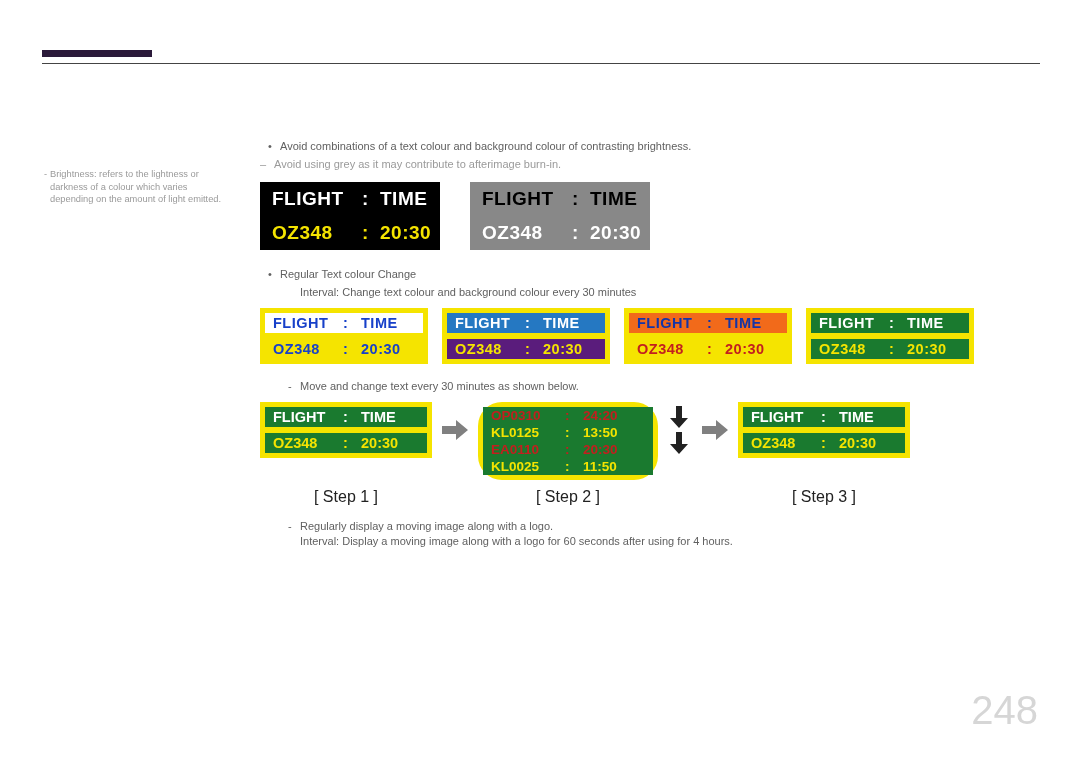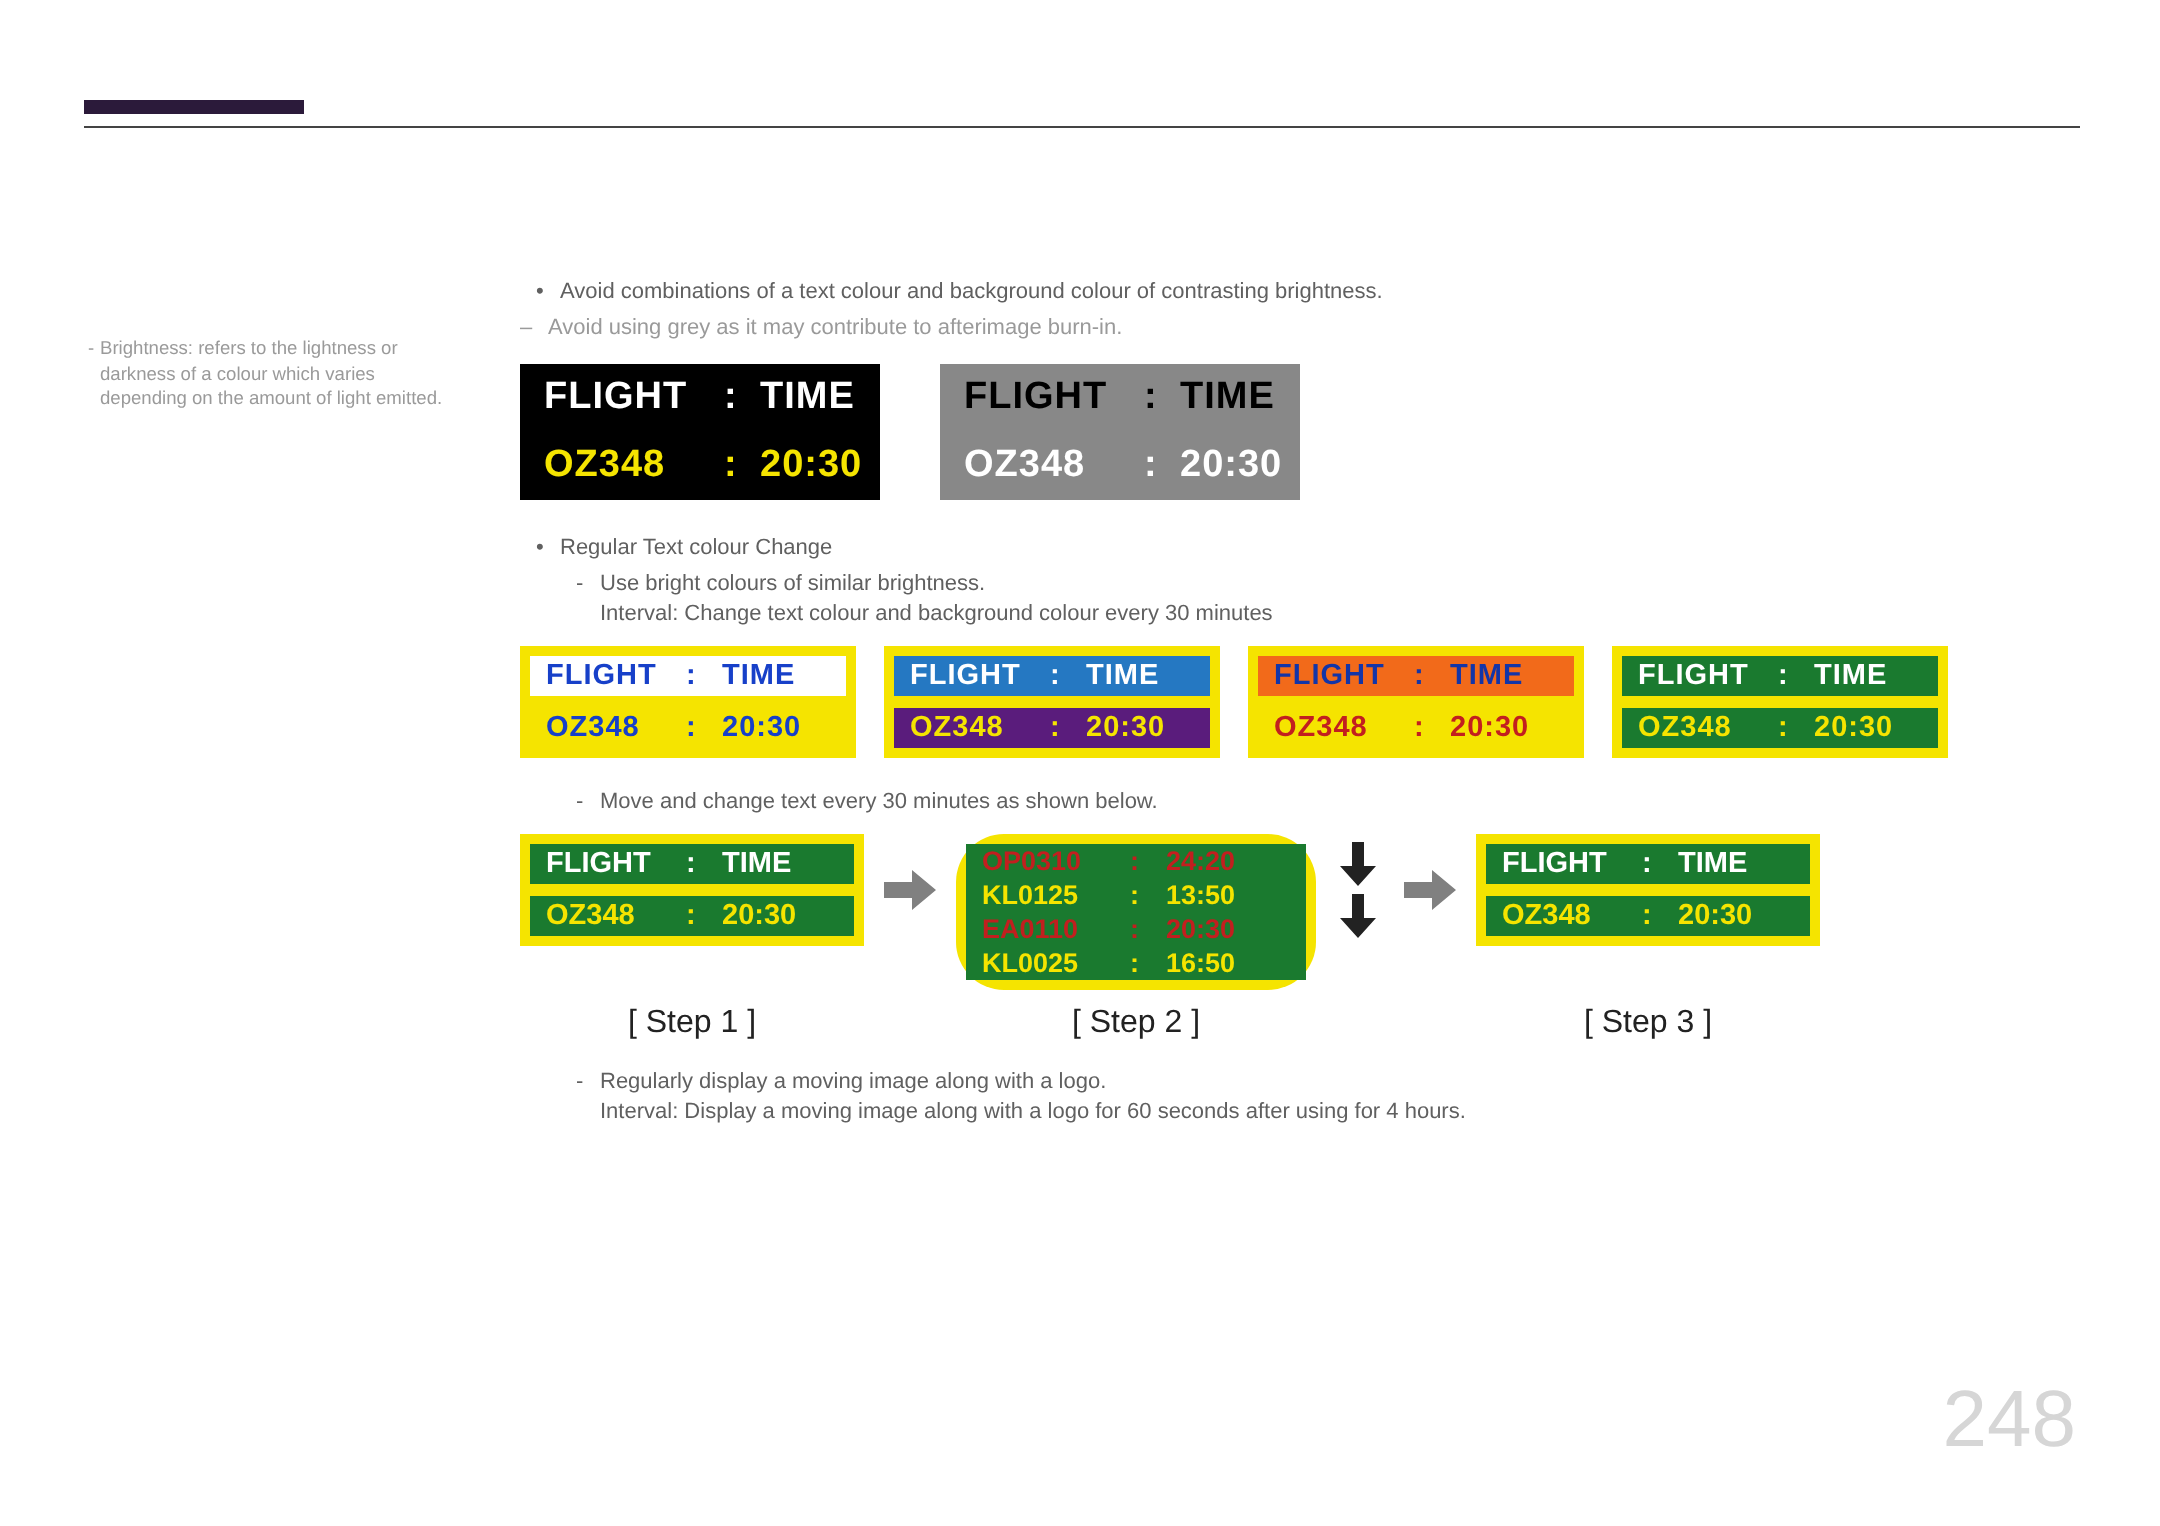--- a/index.html
+++ b/index.html
@@ -207,21 +207,20 @@
         </div>
       <div class="r r2">
           <span class="left">OZ348</span>
           <span class="sep">:</span>
           <span class="right">20:30</span>
         </div>
     </div>
   </div>
 
   <div class="bullet-row">Regular Text colour Change</div>
-  <div class="sub-dash">Use bright colours of similar brightness.</div>
   <div class="sub-plain">Interval: Change text colour and background colour every 30 minutes</div>
 
   <div class="disp-row-4">
     <div class="small-disp sd1">
       <div class="r r1">
           <span class="left">FLIGHT</span>
           <span class="sep">:</span>
           <span class="right">TIME</span>
         </div>
       <div class="r r2">
@@ -300,21 +299,21 @@
           <span class="right">13:50</span>
         </div>
         <div class="r rn red">
           <span class="left">EA0110</span>
           <span class="sep">:</span>
           <span class="right">20:30</span>
         </div>
         <div class="r rn yellow">
           <span class="left">KL0025</span>
           <span class="sep">:</span>
-          <span class="right">16:50</span>
+          <span class="right">11:50</span>
         </div>
       </div>
     <div class="down-arrows">
       <svg viewBox="0 0 18 22">
           <polygon points="6,0 12,0 12,12 18,12 9,22 0,12 6,12" fill="#222"></polygon>
         </svg>
       <svg viewBox="0 0 18 22">
           <polygon points="6,0 12,0 12,12 18,12 9,22 0,12 6,12" fill="#222"></polygon>
         </svg>
     </div>

